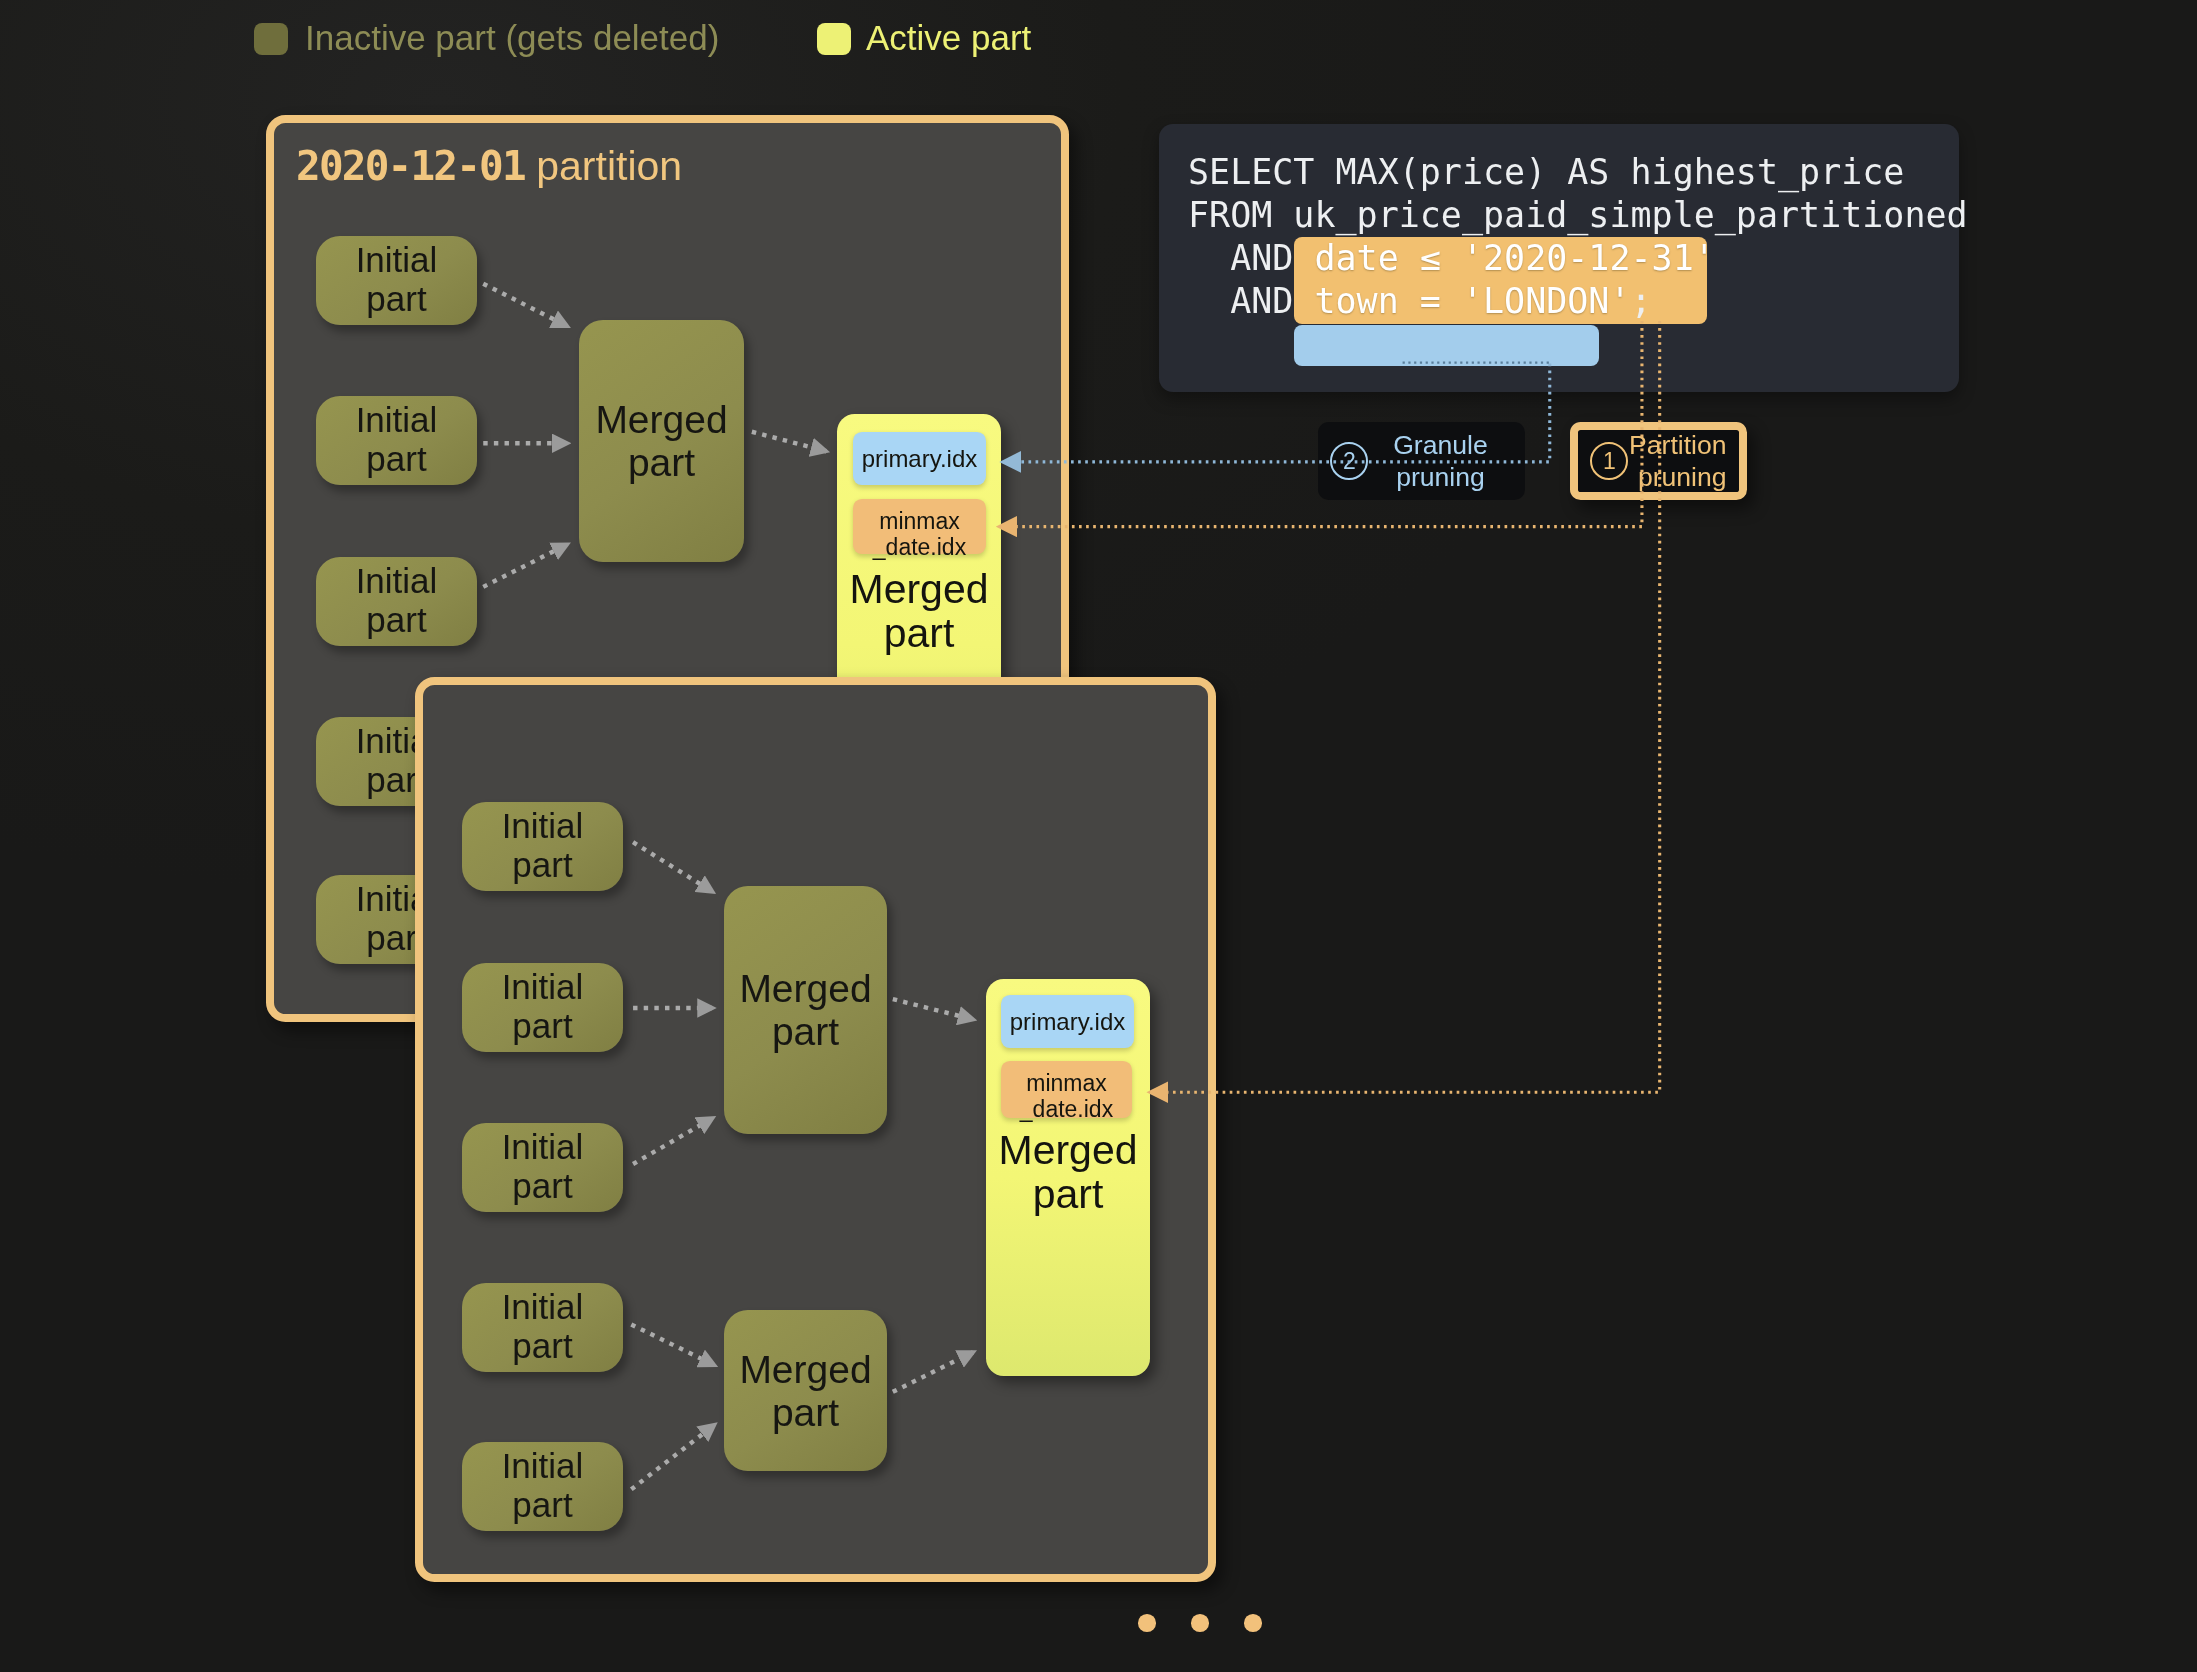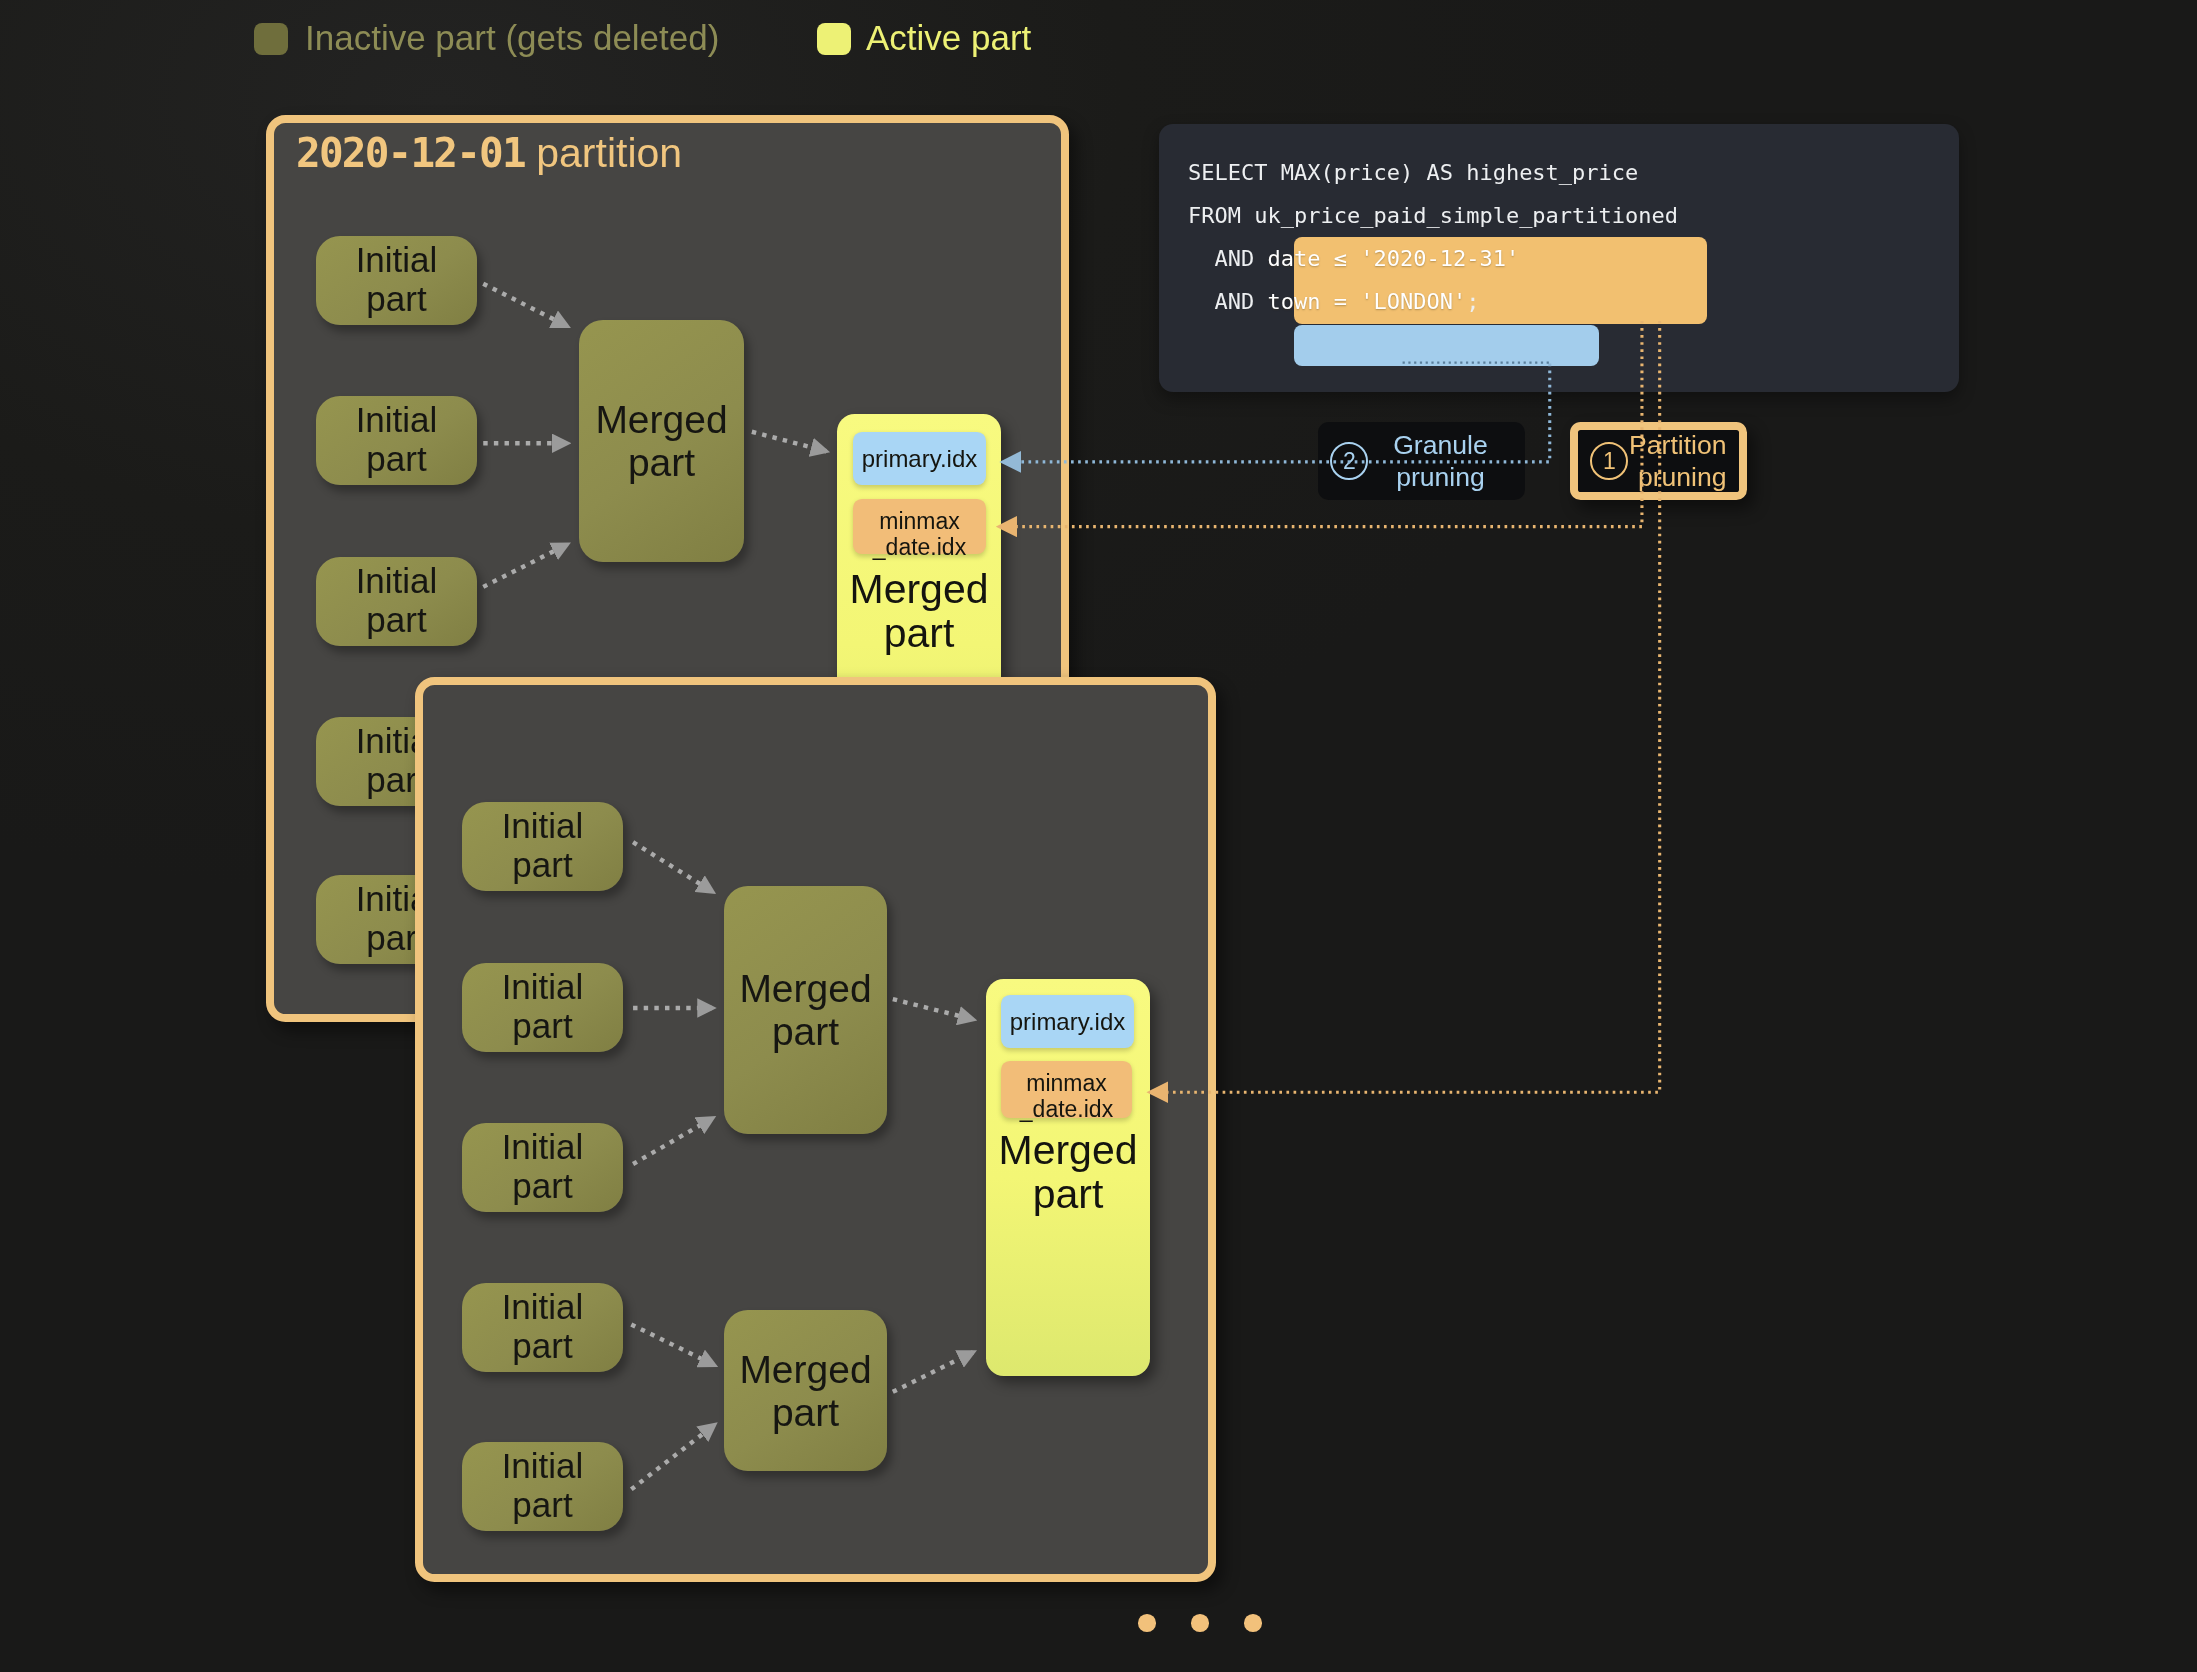--- a/index.html
+++ b/index.html
@@ -25,21 +25,21 @@
     box-shadow:5.3px 7px 12.4px rgba(0,0,0,.40);}
   .active-label{position:absolute;left:0;width:100%;text-align:center;color:#14140f;font-size:41px;line-height:44px;}
   .chip{position:absolute;border-radius:8.9px;color:#15150f;text-align:center;box-shadow:0 2.7px 5.3px rgba(0,0,0,.18);}
   .chip.primary{background:#a9d6f5;font-size:24px;line-height:53px;}
   .chip.minmax{background:#f2bd78;font-size:23px;line-height:26px;padding-top:9px;box-sizing:border-box;}
   
   .sql-block{position:absolute;left:1159px;top:124px;width:800px;height:268px;background:#282b33;border-radius:14px;box-shadow:0 7px 16px rgba(0,0,0,.35);}
   .hl{position:absolute;border-radius:8px;}
   .hl-orange{left:135px;top:113px;width:413px;height:87px;background:#f2c070;}
   .hl-blue{left:135px;top:201px;width:305px;height:41px;background:#a3cdec;}
-  .code{position:absolute;left:29px;top:26.6px;font-family:"DejaVu Sans Mono", monospace;font-size:22px;line-height:43px;color:#edeff1;}
+  .code{position:absolute;left:29px;top:26.6px;font-family:"DejaVu Sans Mono", monospace;font-size:35px;line-height:43px;color:#edeff1;}
   .code-line{white-space:pre;}
   .code-line .inhl{color:#ffffff;text-shadow:0 0.9px 1.8px rgba(60,50,20,.35);}
   
   .callout{position:absolute;background:#0d0e10;border-radius:10.6px;display:flex;align-items:center;box-sizing:border-box;padding:5.3px 12.4px;}
   .co-circle{width:34px;height:34px;border-radius:50%;border:2.7px solid;display:flex;align-items:center;justify-content:center;
     font-size:23px;flex:0 0 auto;}
   .co-text{flex:1;font-size:26.6px;line-height:32px;}
   .callout.granule{color:#a9d2f0;}
   .callout.granule .co-circle{border-color:#a9d2f0;color:#a9d2f0;}
   .callout.granule .co-text{text-align:center;}
@@ -58,21 +58,21 @@
 <div class="canvas">
 
   <div>
     <span class="legend-swatch" style="left:254px;top:23px;background:#6f6e3c;"></span>
     <span class="legend-label" style="left:305px;top:17.7px;color:#8d8c55;">Inactive part (gets deleted)</span>
     <span class="legend-swatch" style="left:817px;top:23px;background:#edf175;"></span>
     <span class="legend-label" style="left:866px;top:17.7px;color:#edf175;">Active part</span>
   </div>
 
   <div class="partition z1" style="left:266px;top:115px;width:787px;height:891px;">
-    <div class="ptitle" style="left:22px;top:6px;">
+    <div class="ptitle" style="left:22px;top:19px;">
       <span class="pdate">2020-12-01</span><span class="psuffix"> partition</span>
     </div>
     <div class="part-box initial pre" style="left:42px;top:113px;">Initial
 part</div>
     <div class="part-box initial pre" style="left:42px;top:273px;">Initial
 part</div>
     <div class="part-box initial pre" style="left:42px;top:434px;">Initial
 part</div>
     <div class="part-box initial pre" style="left:42px;top:594px;">Initial
 part</div>

